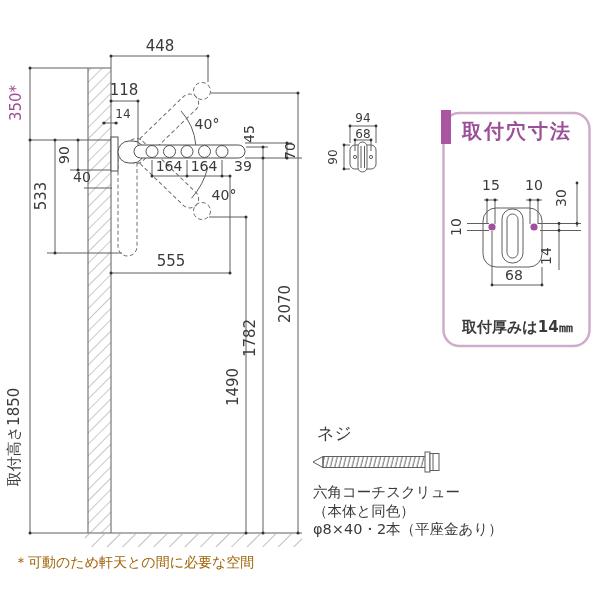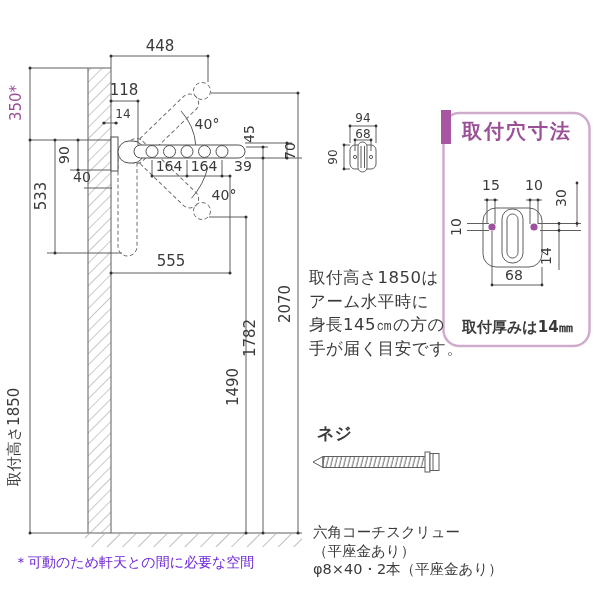--- a/index.html
+++ b/index.html
@@ -6,24 +6,24 @@
   #stage{position:relative;width:600px;height:584px;background:#fff;overflow:hidden;
          font-family:"DejaVu Sans","Liberation Sans",sans-serif;color:#3a3a3a;}
   svg text{font-family:"DejaVu Sans","Liberation Sans",sans-serif;fill:#3a3a3a;}
   .lbl{font-size:14px;}
   .lblL{font-size:15px;}
   .lblS{font-size:12px;}
   .purple{fill:#9b4f97;}
   .abs{position:absolute;}
   .noteblock{left:309px;top:266px;font-size:16.5px;line-height:23.5px;letter-spacing:.5px;}
   .noteblock div{white-space:nowrap;}
-  .screwtitle{left:317px;top:422px;font-size:17px;font-weight:bold;}
-  .screwtext{left:313px;top:483px;font-size:14.5px;line-height:18.5px;margin-top:40px;}
+  .screwtitle{left:317px;top:422px;font-size:17px;font-weight:normal;}
+  .screwtext{left:313px;top:483px;font-size:14.5px;line-height:18.5px;}
   .screwtext div{white-space:nowrap;}
-  .footnote{left:14px;top:554px;font-size:14px;color:#6d28d9;white-space:nowrap;}
+  .footnote{left:14px;top:554px;font-size:14px;color:#a16207;white-space:nowrap;}
   .panelcaption{left:462px;top:318px;font-size:15px;font-weight:bold;}
 </style>
 </head>
 <body>
 
 <div id="stage">
 
 <svg width="600" height="600" viewBox="0 0 600 600">
   <defs>
     <pattern id="hatchWall" width="8" height="8" patternUnits="userSpaceOnUse" patternTransform="rotate(45)">
@@ -212,32 +212,26 @@
   <g stroke="#5f5f5f" fill="none">
     <polygon points="313,462 323,456.5 323,467.5" fill="#fff"></polygon>
     <rect x="323" y="456.5" width="103" height="11" fill="url(#threads)"></rect>
     <rect x="425" y="452" width="5" height="20" fill="#fff"></rect>
     <rect x="430" y="453.5" width="9" height="17" fill="#fff"></rect>
     <line x1="433" y1="453.5" x2="433" y2="470.5"></line>
   </g>
 </svg>
 
 
-<div class="abs noteblock">
-  <div>取付高さ1850は</div>
-  <div>アーム水平時に</div>
-  <div>身長145㎝の方の</div>
-  <div>手が届く目安です。</div>
-</div>
 
 <div class="abs screwtitle">ネジ</div>
 
 <div class="abs screwtext">
   <div>六角コーチスクリュー</div>
-  <div>（平座金あり）</div>
+  <div>（本体と同色）</div>
   <div>φ8×40・2本（平座金あり）</div>
 </div>
 
 <div class="abs panelcaption">取付厚みは14㎜</div>
 
 <div class="abs footnote">＊可動のため軒天との間に必要な空間</div>
 
 </div>
 
 </body></html>

